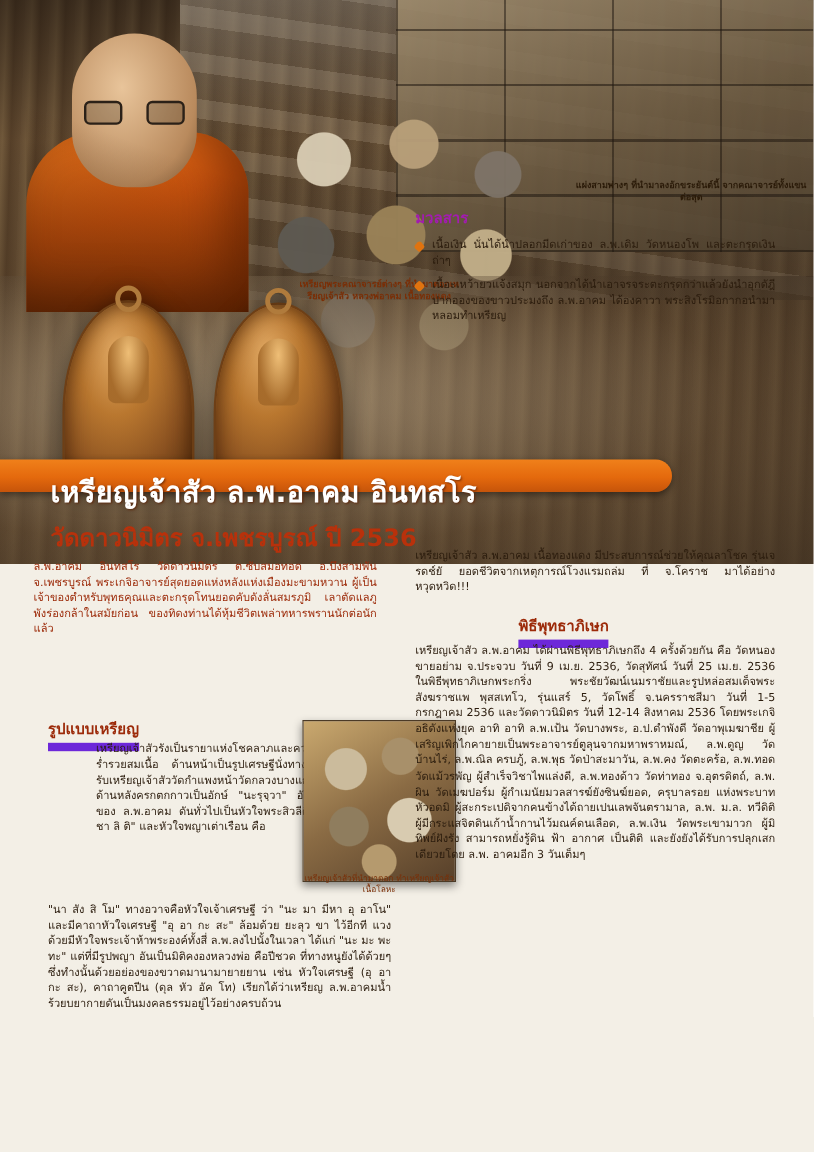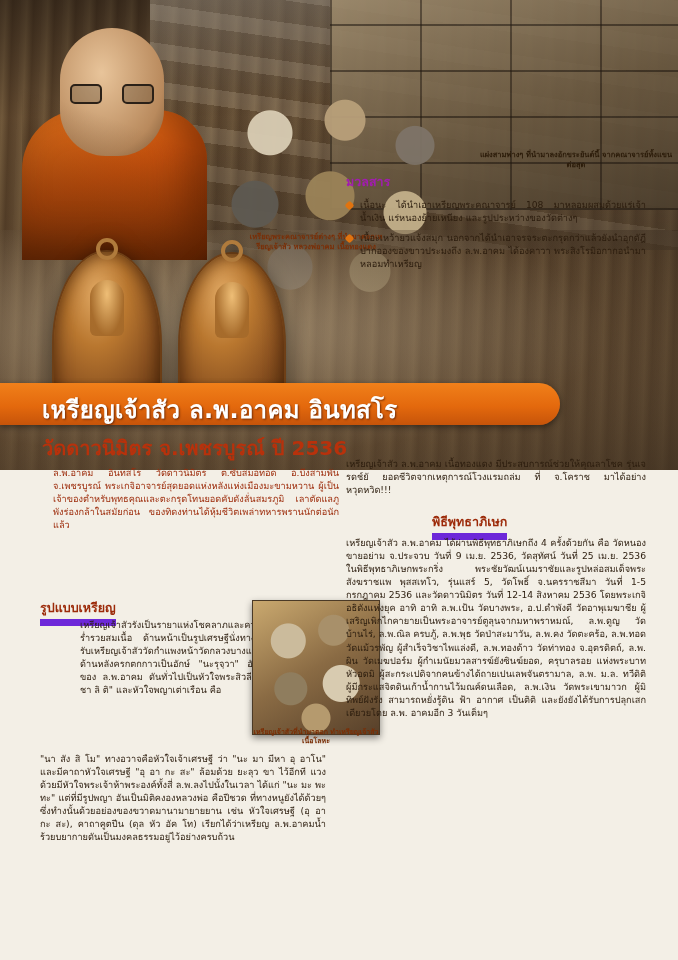--- a/index.html
+++ b/index.html
@@ -146,21 +146,21 @@
     color: #3a1f05;
     font-size: 7.5px;
     line-height: 1.35;
     text-align: center;
     font-weight: bold;
   }
   .callout.orange { color: #7a2e06; }
 
   
   .title-band {
-    position: absolute; left: 0; top: 383px; width: 560px; height: 42px;
+    position: absolute; left: 0; top: 383px; width: 560px; height: 27px;
     background: linear-gradient(180deg, #f0801a 0%, #e4690d 55%, #c6540a 100%);
     border-radius: 0 24px 24px 0;
     box-shadow: 0 2px 6px rgba(0,0,0,.45);
   }
   .title-band .t {
     position: absolute; left: 42px; top: 7px;
     color: #ffffff;
     font-size: 24px;
     font-weight: bold;
     letter-spacing: .3px;
@@ -168,21 +168,21 @@
   }
   .subtitle {
     position: absolute; left: 42px; top: 432px;
     color: #b8310b;
     font-size: 20px;
     font-weight: bold;
   }
 
   
   .col-left {
-    position: absolute; left: 53px; top: 466px; width: 286px;
+    position: absolute; left: 28px; top: 466px; width: 286px;
   }
   .col-right {
     position: absolute; left: 346px; top: 172px; width: 300px;
   }
   p.body {
     margin: 0 0 7px 0;
     color: #2b1c0d;
     font-size: 9.2px;
     line-height: 1.42;
     text-align: justify;
@@ -224,21 +224,21 @@
     padding-bottom: 1px;
   }
 
   .caption-box {
     position: absolute;
     width: 132px;
     text-align: center;
     color: #7a2e06;
     font-size: 7px;
     line-height: 1.3;
-    font-weight: bold;
+    font-weight: normal;
   }
 </style>
 </head>
 <body>
 
 <div class="page">
 
   <div class="photo-area">
     <div class="bg-wood"></div>
     <div class="bg-slabs"></div>
@@ -295,21 +295,21 @@
     <p class="body">"นา สัง สิ โม" ทางอวาจคือหัวใจเจ้าเศรษฐี ว่า "นะ มา มีหา อุ อาโน" และมีคาถาหัวใจเศรษฐี "อุ อา กะ สะ" ล้อมด้วย ยะลุว ขา ไว้อีกที แวงด้วยมีหัวใจพระเจ้าห้าพระองค์ทั้งสี่ ล.พ.ลงไปนั้งในเวลา ได้แก่ "นะ มะ พะ ทะ" แต่ที่มีรูปพญา อันเป็นมิติคงองหลวงพ่อ คือปีชวด ที่ทางหนูยังได้ด้วยๆ ซึ่งทำงนั้นด้วยอย่องของขวาดมานามายายยาน เช่น หัวใจเศรษฐี (อุ อา กะ สะ), คาถาคูตปีน (ดุล หัว อัค โท) เรียกได้ว่าเหรียญ ล.พ.อาคมน้ำร้วยบยากายดันเป็นมงคลธรรมอยู่ไว้อย่างครบถ้วน</p>
   </div>
 
   <div class="amulet-cluster"></div>
   <div class="caption-box" style="left:250px; top:728px;">เหรียญเจ้าสัวที่นำมาตอก
 ทำเหรียญเจ้าสัวเนื้อโลหะ</div>
 
   <div class="col-right">
     <div class="section-head">มวลสาร</div>
     <ul class="bullets">
-      <li>เนื้อนะ ได้นำเอาเหรียญพระคณาจารย์ 108 มาหลอมผสมด้วยแร่เจ้าน้ำเงิน แร่หนองย้ายเหนียง และรูปประหว่างของวัดต่างๆ</li>
+      <li>เนื้อเงิน นั่นได้นำปลอกมีดเก่าของ ล.พ.เดิม วัดหนองโพ และตะกรุดเงินถ่าๆ</li>
       <li>เนื้อะเหว้ายวแจ้งสมุก นอกจากได้นำเอาจรจระตะกรุดกว่าแล้วยังนำอุกดัฎีปากอองของขาวประมงถึง ล.พ.อาคม ได้องคาวา พระสิงโรมิอกากอนำมาหลอมทำเหรียญ</li>
     </ul>
   </div>
 
   <div style="position:absolute; left:346px; top:442px; width:300px;margin-top:15px;">
     <p class="body">เหรียญเจ้าสัว ล.พ.อาคม เนื้อทองแดง มีประสบการณ์ช่วยให้คุณลาโชค รุ่นเจรดช์ยั ยอดชีวิตจากเหตุการณ์โวงแรมถล่ม ที่ จ.โคราช มาได้อย่างหวุดหวิด!!!</p>
   </div>
 
   <div class="underline-head" style="left:432px; top:512px;">พิธีพุทธาภิเษก</div>
 

